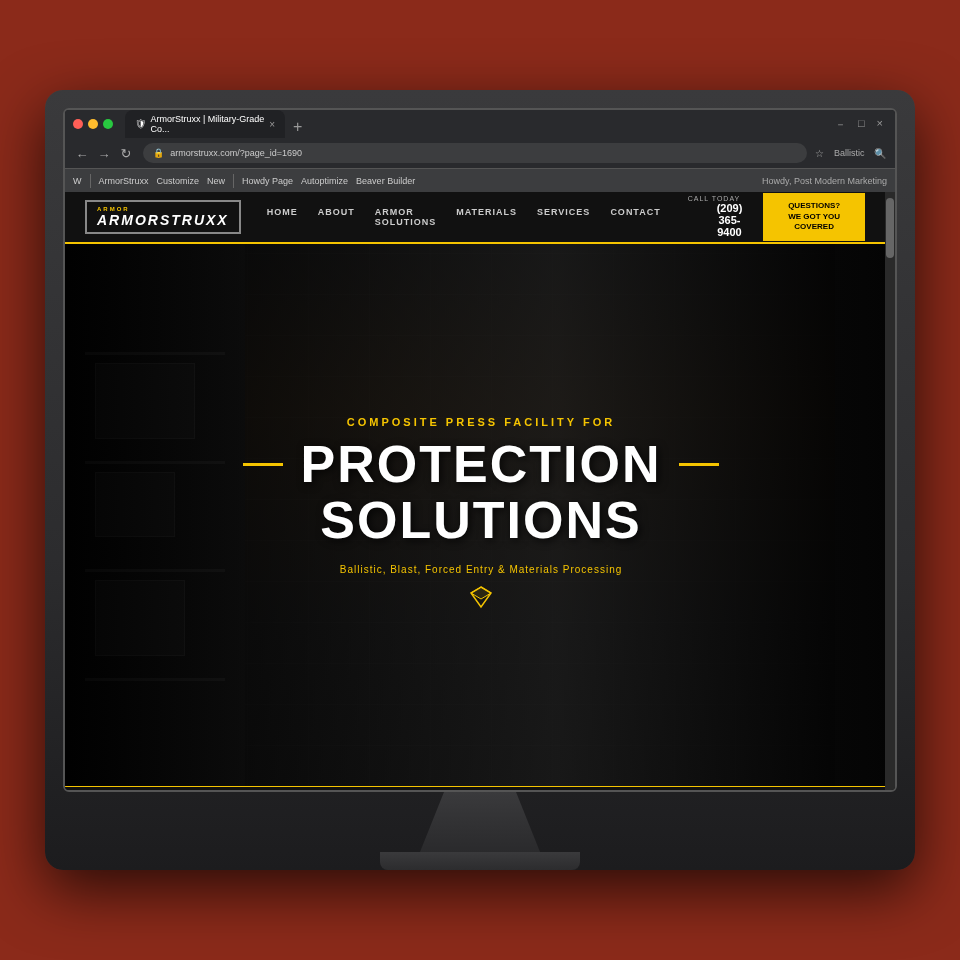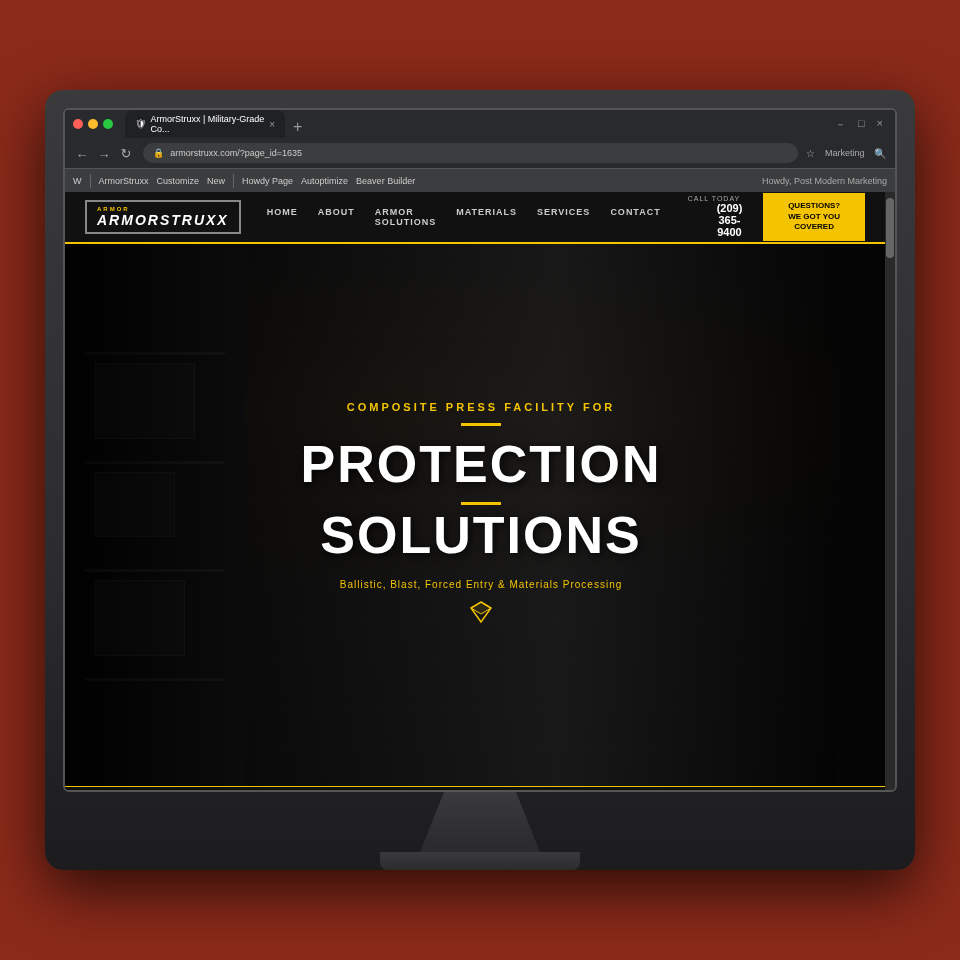--- a/index.html
+++ b/index.html
@@ -418,23 +418,22 @@
       letter-spacing: 3px;
       text-transform: uppercase;
       margin-bottom: 10px;
       font-weight: 600;
     }
 
     .hero-decoration {
       display: flex;
       align-items: center;
       justify-content: center;
-      gap: 12px;
+      gap: 18px;
       margin-bottom: 4px;
-      flex-direction: column;
     }
 
     .hero-dash {
       width: 40px;
       height: 3px;
       background: #f5c400;
     }
 
     .hero-title {
       font-size: 52px;
@@ -524,25 +523,25 @@
       </div>
 
       <div class="address-bar-row">
         <div class="nav-buttons">
           <div class="nav-btn">←</div>
           <div class="nav-btn">→</div>
           <div class="nav-btn">↻</div>
         </div>
         <div class="address-input">
           <span class="address-lock">🔒</span>
-          <span>armorstruxx.com/?page_id=1635</span>
+          <span>armorstruxx.com/?page_id=1690</span>
         </div>
         <div class="address-right">
           <span>☆</span>
-          <span style="font-size:9px;color:#aaa;">Marketing</span>
+          <span style="font-size:9px;color:#aaa;">Ballistic</span>
           <span>🔍</span>
         </div>
       </div>
 
       <div class="toolbar-row">
         <span>W</span>
         <span class="toolbar-separator"></span>
         <span class="toolbar-item">ArmorStruxx</span>
         <span class="toolbar-item">Customize</span>
         <span class="toolbar-item">New</span>

